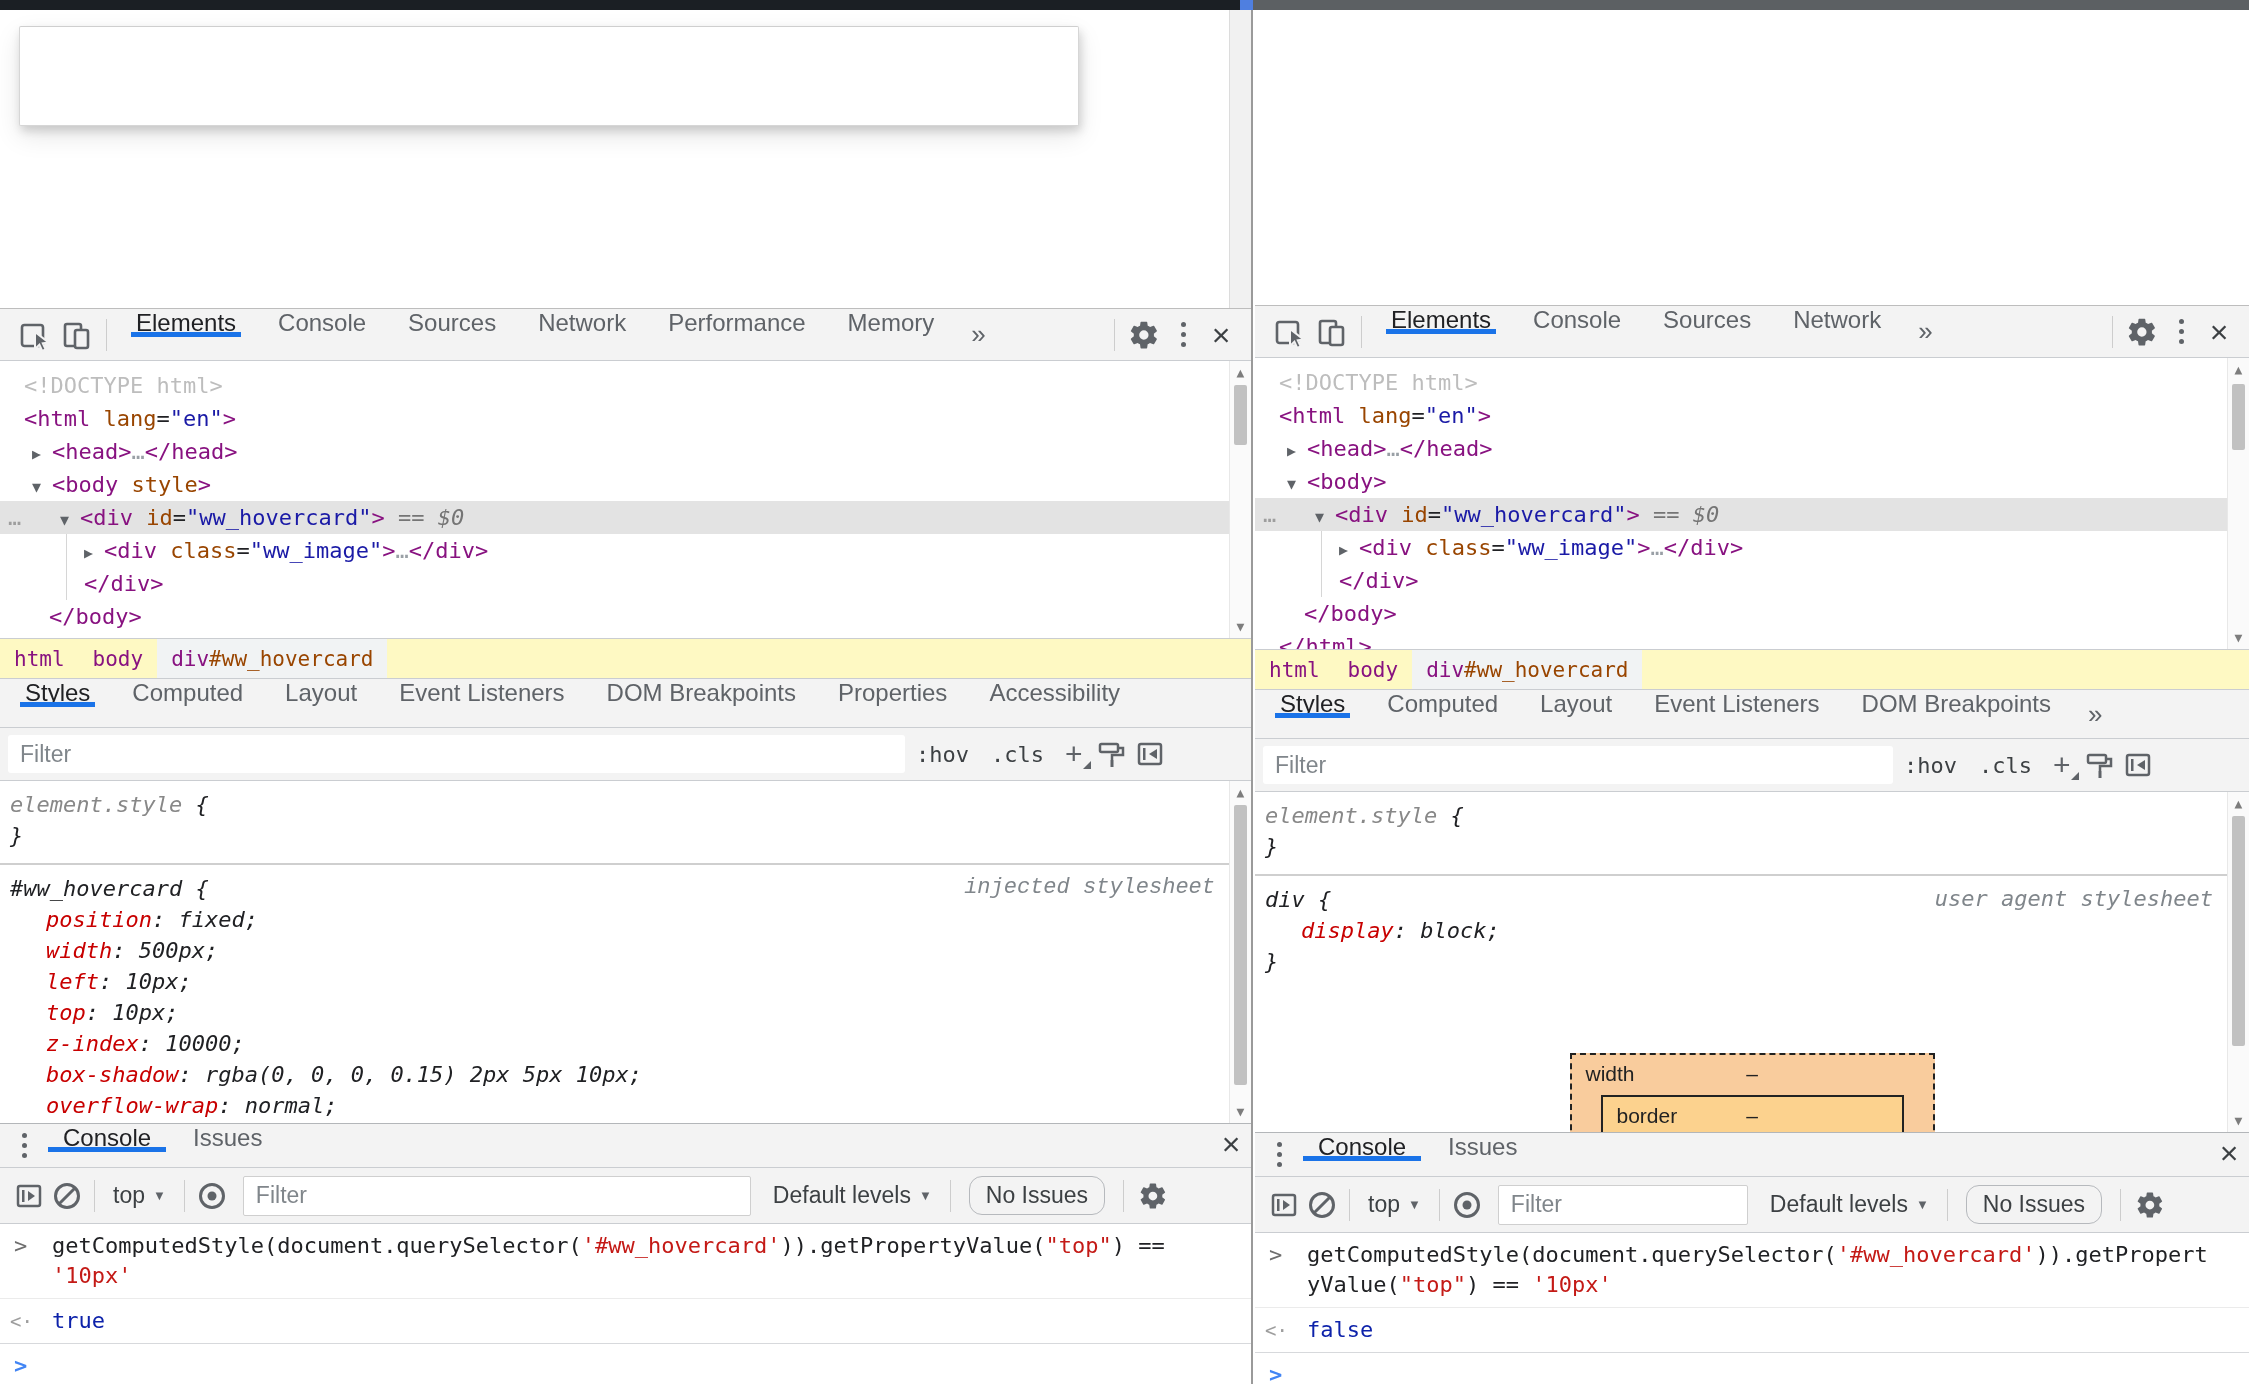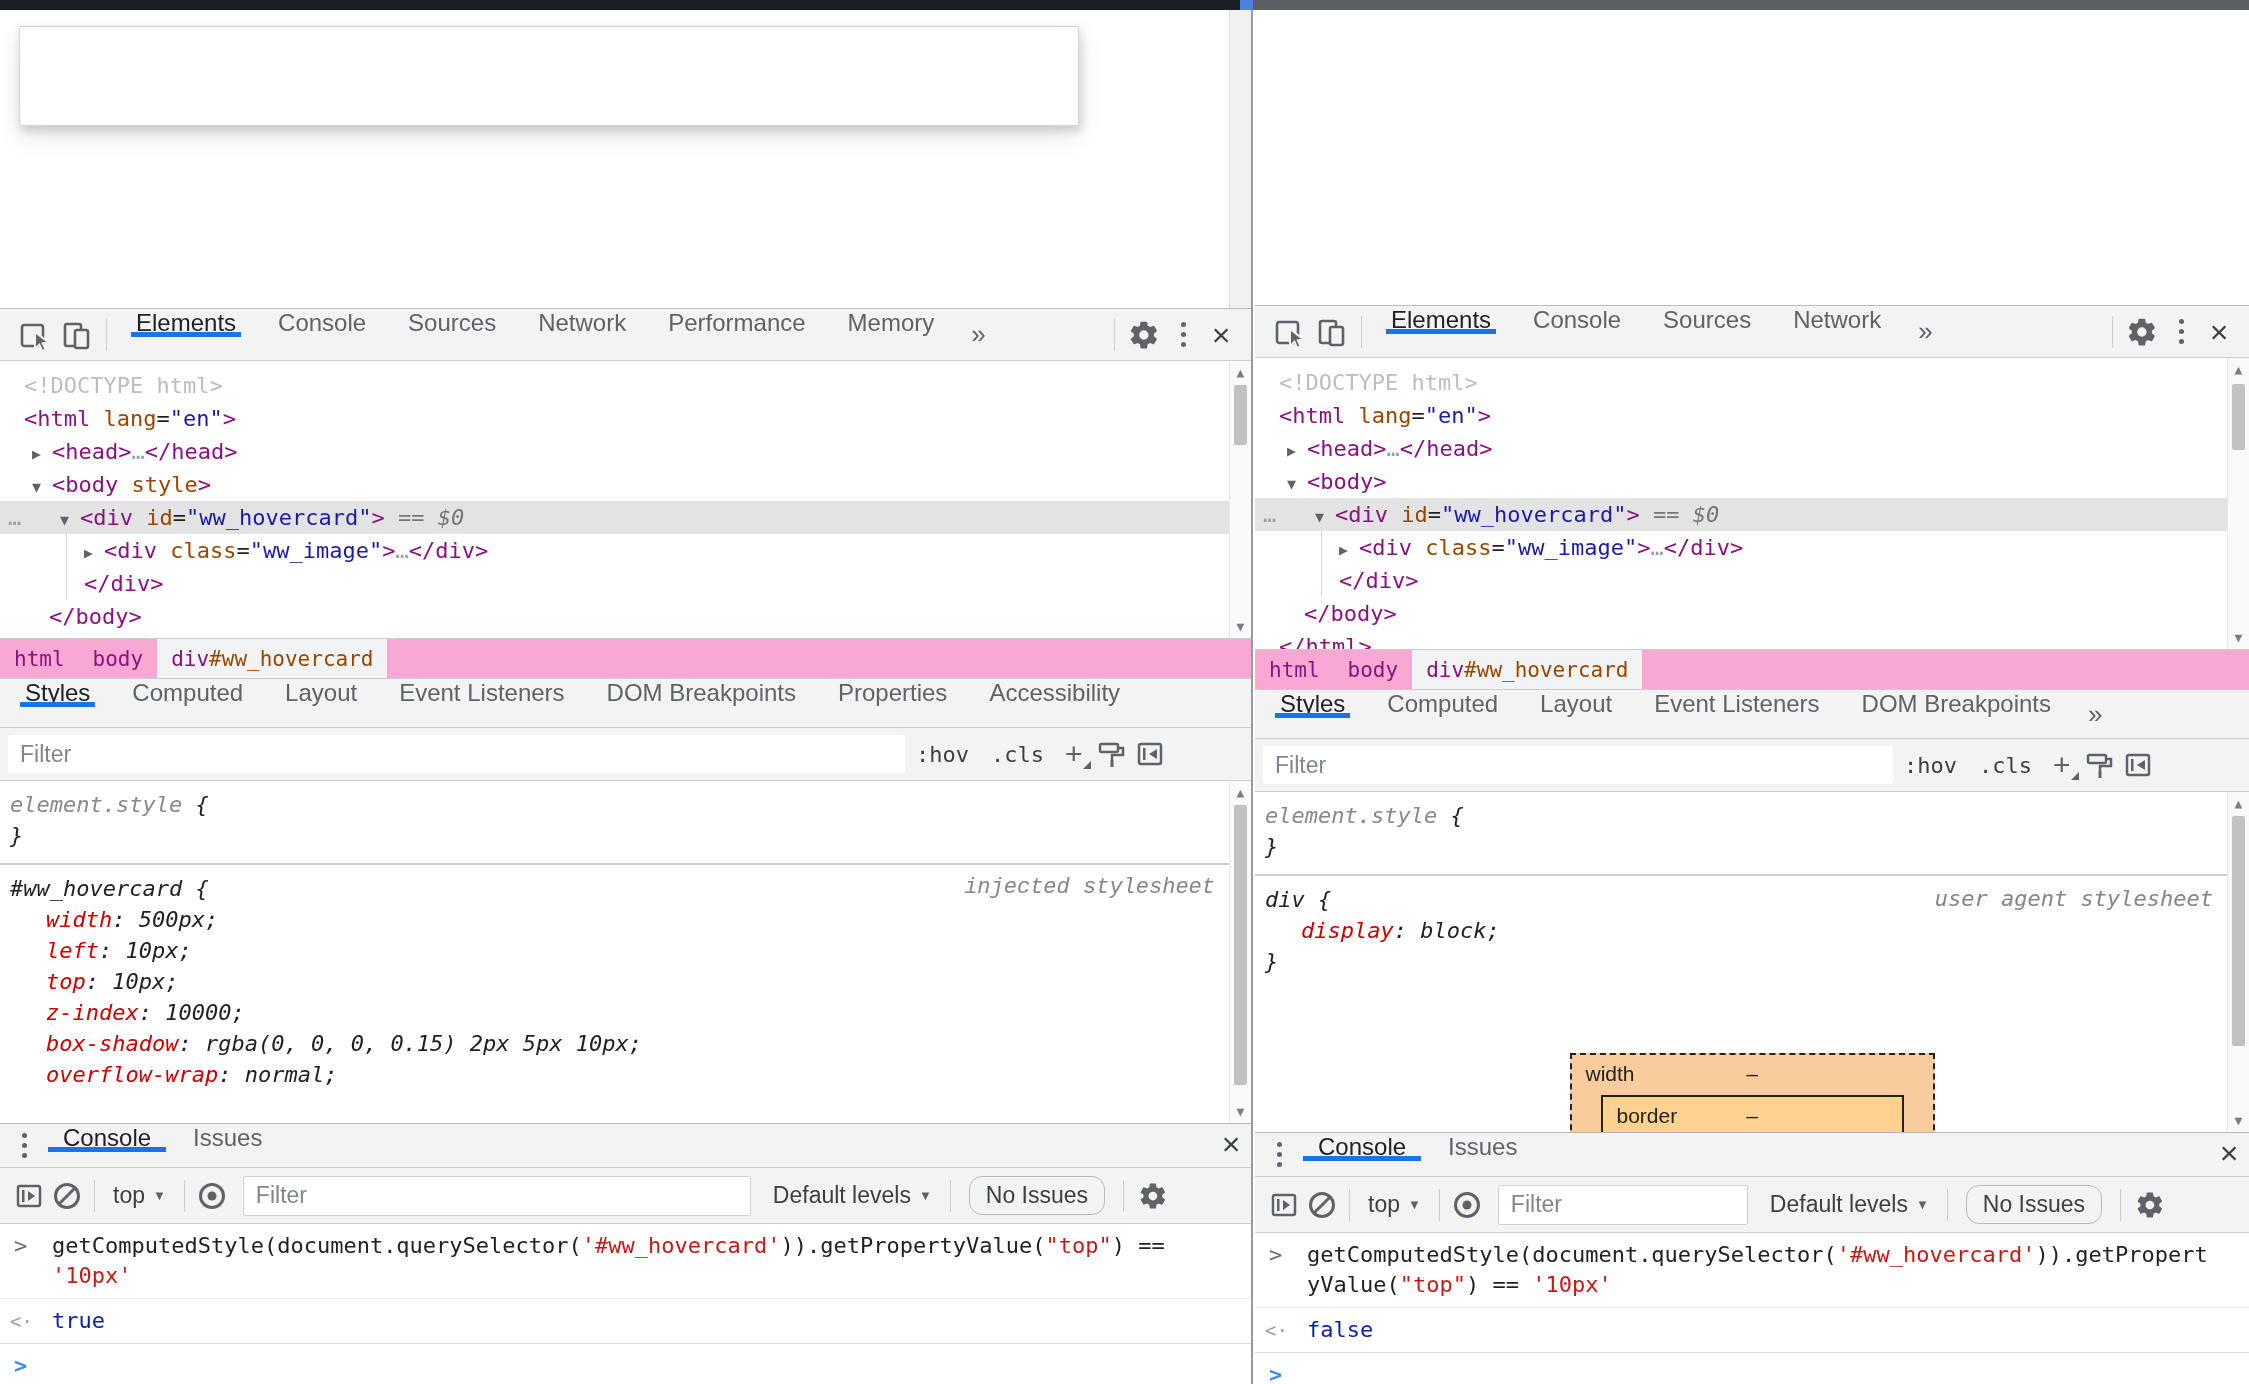--- a/index.html
+++ b/index.html
@@ -50,21 +50,21 @@
   .sg-attr  { color:#994500; }
   .sg-str   { color:#1a1aa6; }
   .sg-plain { color:#202124; }
   .sg-gray  { color:#9aa0a6; }
   .sg-doct  { color:#bdbdbd; }
   .sg-eq    { color:#757575; }
   .sg-dollar{ color:#757575; font-style:italic; }
   .indent-guide { position:absolute; width:1px; background:#d6d6d6; left:66px; }
 
   
-  .crumb-bar { position:absolute; left:0; right:0; height:40px; border-top:1px solid #cacdd1; background:#f9a8d4;
+  .crumb-bar { position:absolute; left:0; right:0; height:40px; border-top:1px solid #cacdd1; background:#fef9c3;
                display:flex; align-items:stretch; font-family:"DejaVu Sans Mono", monospace; font-size:21px; }
   .crumb { padding:0 14px; display:flex; align-items:center; white-space:pre; }
   .crumb.selected { background:#f1f3f4; }
 
   
   .sb-tabs { position:absolute; left:0; right:0; height:50px; background:#f3f3f3; border-top:1px solid #cacdd1;
              border-bottom:1px solid #cacdd1; display:flex; align-items:stretch; padding-left:4px; }
   .sb-tabs .tab { font-size:24px; }
 
   
@@ -274,20 +274,21 @@
 
     <div class="styles-pane" style="top:472px; height:342px">
       <div>
           <div class="sec">
             <div class="sec-line"><span class="sg sg-dim">element.style</span><span class="sg sg-plain"> {</span></div>
             <div class="sec-line">}</div>
           </div>
           <div class="sec">
             <div class="sec-line"><span class="sg sg-plain">#ww_hovercard</span><span class="sg sg-plain"> {</span></div>
             <span class="origin-label" style="right: 36px; font-family: Liberation Mono, monospace;">injected stylesheet</span>
+            <div class="sec-line prop-line"><span class="pname">position</span><span>: fixed;</span></div>
             <div class="sec-line prop-line"><span class="pname">width</span><span>: 500px;</span></div>
             <div class="sec-line prop-line"><span class="pname">left</span><span>: 10px;</span></div>
             <div class="sec-line prop-line"><span class="pname">top</span><span>: 10px;</span></div>
             <div class="sec-line prop-line"><span class="pname">z-index</span><span>: 10000;</span></div>
             <div class="sec-line prop-line"><span class="pname">box-shadow</span><span>: rgba(0, 0, 0, 0.15) 2px 5px 10px;</span></div>
             <div class="sec-line prop-line"><span class="pname">overflow-wrap</span><span>: normal;</span></div>
             <div class="sec-line prop-line"></div>
           </div>
         </div>
       <div class="sb-track" style="top:0; height:342px">

